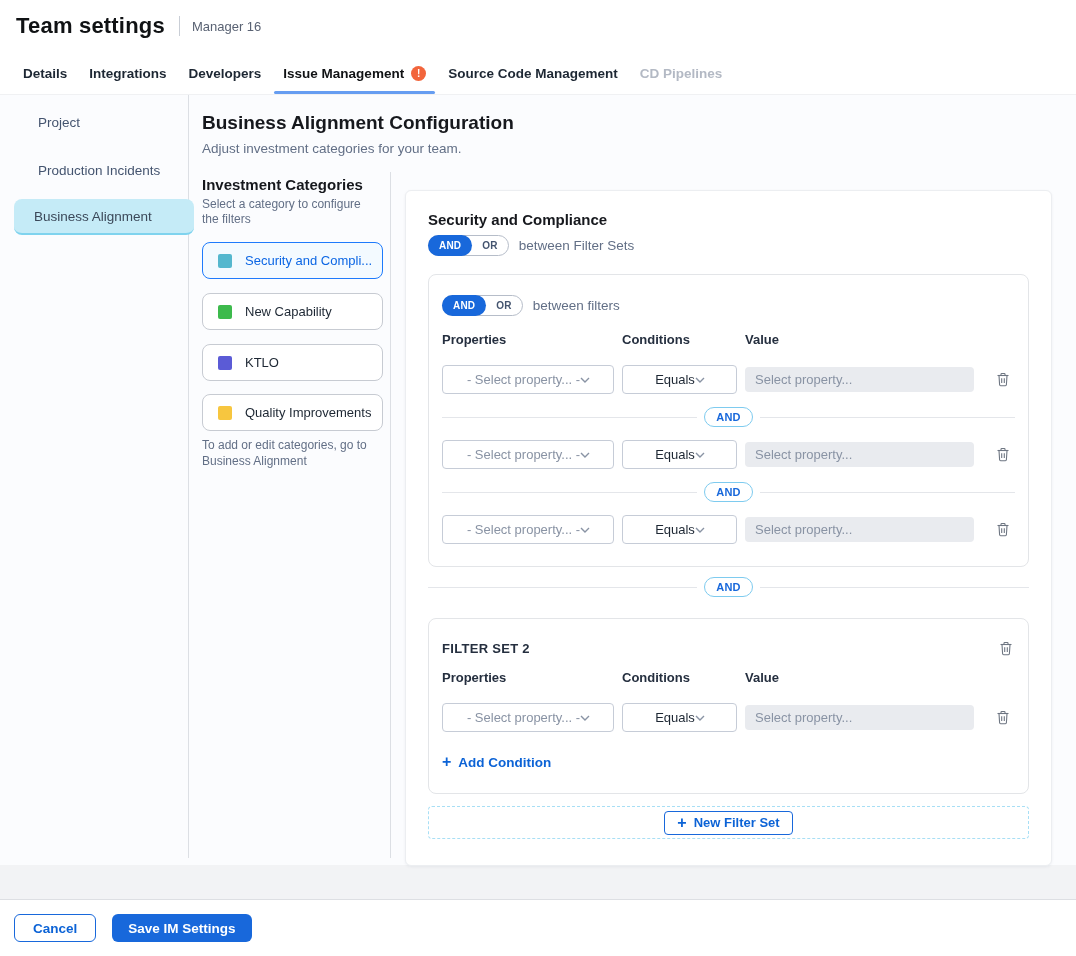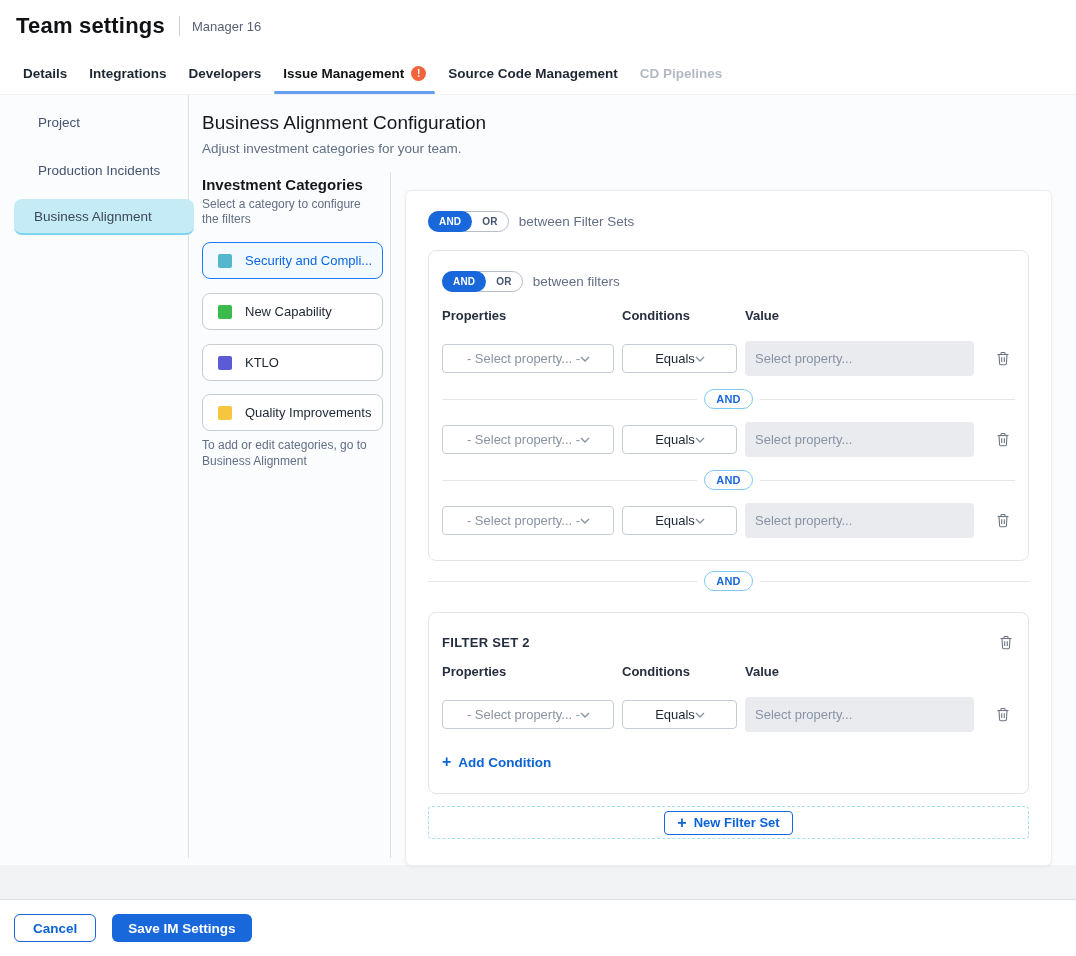--- a/index.html
+++ b/index.html
@@ -22,21 +22,21 @@
   
   .content { position:absolute; top:95px; left:0; right:0; height:770px; background:#FBFCFE; }
   .v-divider { position:absolute; top:0; width:1px; background:#dcdfe4; }
   .gray-band { position:absolute; top:865px; left:0; right:0; height:34px; background:#F2F3F5; }
 
   
   .side-item { position:absolute; left:0; width:188px; padding-left:38px; font-size:13.5px; color:#44546F; cursor:pointer; display:flex; align-items:center; height:24px; }
   .side-item.selected { left:14px; width:180px; padding-left:20px; height:36px; background:#C5EBF7; border-radius:8px; border-bottom:2px solid #7FD3EE; color:#3b4859; }
 
   
-  .cfg-title { position:absolute; left:202px; top:112px; font-size:19px; font-weight:normal; color:#16181d; }
+  .cfg-title { position:absolute; left:202px; top:112px; font-size:19px; font-weight:bold; color:#16181d; }
   .cfg-sub { position:absolute; left:202px; top:141px; font-size:13.5px; color:#626F86; }
   .cat-title { position:absolute; left:202px; top:176px; font-size:15px; font-weight:bold; color:#16181d; }
   .cat-hint { position:absolute; left:202px; top:197px; width:172px; font-size:12px; line-height:15px; color:#626F86; }
   .cat-btn { position:absolute; left:202px; width:181px; height:37px; border:1px solid #C7CBD2; border-radius:8px; background:#fff; display:flex; align-items:center; gap:13px; padding-left:15px; font-size:13px; color:#1d2733; cursor:pointer; }
   .cat-btn.selected { border:1px solid #1D7AFC; background:#F3FAFF; color:#0C66E4; }
   .cat-swatch { width:14px; height:14px; border-radius:2px; flex:0 0 auto; }
   .cat-foot { position:absolute; left:202px; top:437px; width:180px; font-size:12px; line-height:16px; color:#626F86; }
 
   
   .panel { position:absolute; left:405px; top:190px; width:647px; background:#fff; border:1px solid #eceef1; border-radius:6px; box-shadow:0 1px 3px rgba(9,30,66,.06); padding:20px 22px 26px 22px; }
@@ -48,21 +48,21 @@
   .toggle-caption { font-size:13.5px; color:#626F86; }
 
   .fset { border:1px solid #E3E5E8; border-radius:8px; padding:20px 13px 22px 13px; }
   .fset .toggle-row { margin-bottom:4px; }
   .fgrid { display:grid; grid-template-columns:172px 115px 229px 1fr; column-gap:8px; align-items:center; }
   .fgrid .col-head { font-size:13px; font-weight:bold; color:#252F3F; padding:12px 0 6px 0; }
   .frow { margin-top:12px; }
   .sel { height:29px; border:1px solid #C6CCD7; border-radius:4px; background:#fff; display:flex; align-items:center; justify-content:center; padding:0 9px 0 10px; font-size:13px; cursor:pointer; }
   .sel .ph { color:#8993A4; }
   .sel .val { color:#1d2733; }
-  .vinput { height:35px; border:none; border-radius:4px; background:#E9EBEF; font-size:13px; color:#8993A4; padding:0 10px; font-family:"Liberation Sans",sans-serif; width:229px; }
+  .vinput { height:25px; border:none; border-radius:4px; background:#E9EBEF; font-size:13px; color:#8993A4; padding:0 10px; font-family:"Liberation Sans",sans-serif; width:229px; }
   .vinput::placeholder { color:#8993A4; opacity:1; }
   .trash-cell { display:flex; justify-content:flex-end; padding-right:3px; }
   .trash-btn { background:none; border:none; cursor:pointer; padding:2px; line-height:0; }
 
   .connector { display:flex; align-items:center; margin:13px 0; }
   .connector .line { flex:1; height:1px; background:#E4E6EA; }
   .connector .pill { margin:0 7px; border:1.5px solid #7ECBEF; border-radius:12px; background:#fff; color:#1868DB; font-size:11px; font-weight:bold; padding:3px 11px; letter-spacing:.2px; }
   .connector.between-sets { margin:10px 0 21px 0; }
 
   .fset2-head { display:flex; align-items:flex-start; justify-content:space-between; }
@@ -143,20 +143,21 @@
     <span class="cat-swatch" style="background: rgb(91, 91, 214);"></span>
     <span>KTLO</span>
   </div>
   <div class="cat-btn" style="top:394px;">
     <span class="cat-swatch" style="background: rgb(247, 198, 63);"></span>
     <span>Quality Improvements</span>
   </div>
   <div class="cat-foot">To add or edit categories, go to Business Alignment</div>
 
   <div class="panel">
+    <div class="panel-title">Security and Compliance</div>
 
     <div class="toggle-row">
       <div class="toggle">
         <span class="toggle-and">AND</span>
         <span class="toggle-or">OR</span>
       </div>
       <span class="toggle-caption">between Filter Sets</span>
     </div>
 
     <div class="fset">

